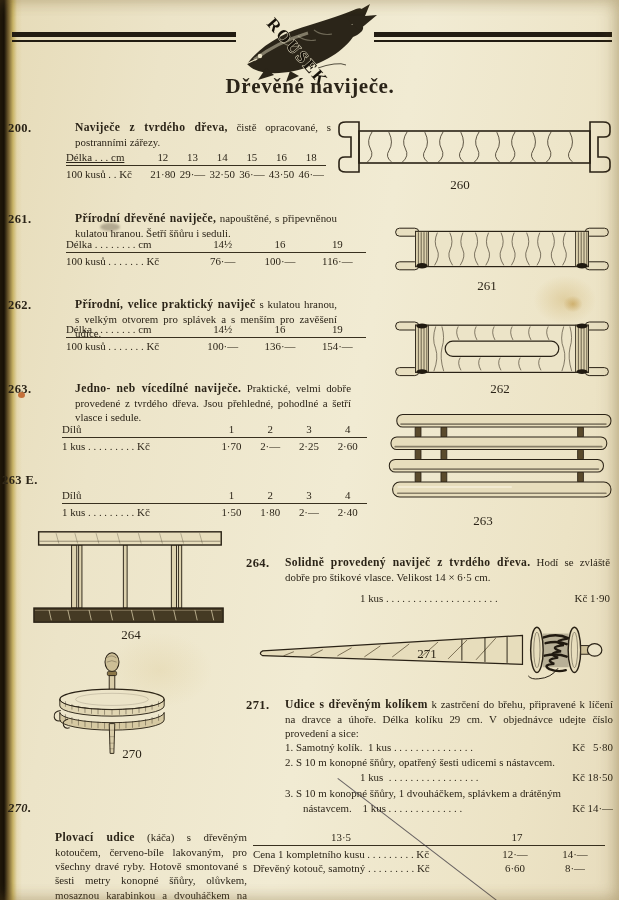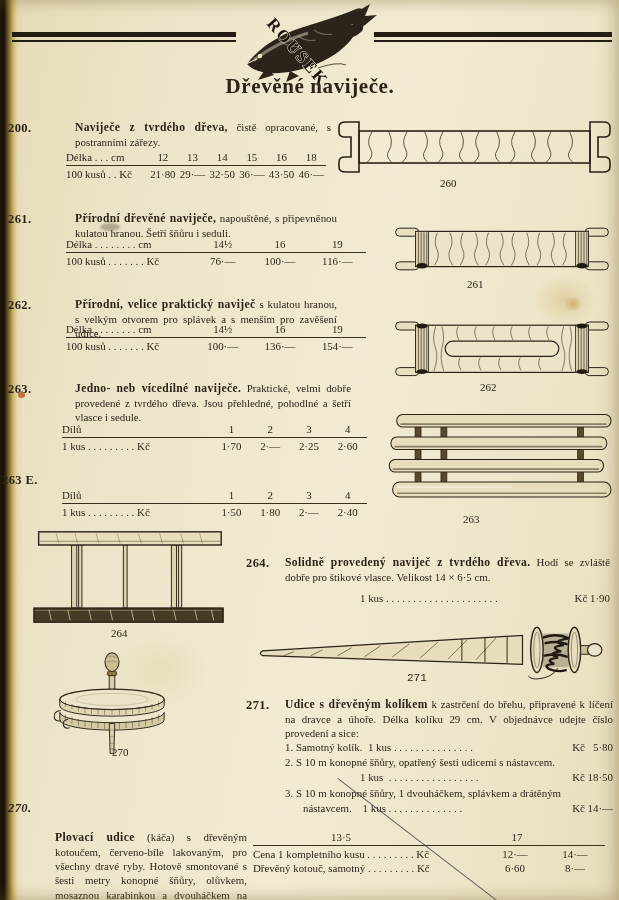--- a/index.html
+++ b/index.html
@@ -16,21 +16,21 @@
   .title{position:absolute;left:20px;top:74px;width:580px;margin:0;text-align:center;
     font-size:21px;font-weight:700;letter-spacing:.6px;}
   .num{position:absolute;font-weight:700;font-size:12.5px;letter-spacing:.4px;}
   .para{position:absolute;margin:0;font-size:10.9px;line-height:1.3;text-align:justify;}
   .lead{font-weight:700;font-size:11.6px;letter-spacing:.35px;}
   .tbl{position:absolute;font-size:10.9px;}
   .trow{display:flex;align-items:baseline;}
   .underl{border-bottom:1.4px solid #38301f;padding-bottom:2px;margin-bottom:2px;}
   .lbl{flex:0 0 auto;white-space:nowrap;}
   .cell{flex:1;text-align:center;white-space:nowrap;}
-  .figcap{position:absolute;width:40px;text-align:left;font-size:11px;}
+  .figcap{position:absolute;width:40px;text-align:center;font-size:13px;}
   .fig{position:absolute;}
   .pline{position:absolute;display:flex;font-size:10.9px;}
   .pl-text{flex:1;white-space:pre-wrap;overflow:hidden;}
   .pl-price{flex:0 0 auto;white-space:pre;}
   .ilines{position:absolute;font-size:10.9px;}
   .iline{display:flex;margin-bottom:3.2px;}
   .ind18{padding-left:18px;}
   .ind75{padding-left:75px;}
   .stain{position:absolute;border-radius:50%;pointer-events:none;}
   .crease{position:absolute;left:338px;top:778px;width:200px;height:0;
@@ -65,21 +65,21 @@
 
   <h1 class="title">Dřevěné naviječe.</h1>
 
   <div class="num" style="left:8px;top:121px;">200.</div>
   <p class="para" style="left:75px;top:120px;width:256px;">
     <span class="lead">Naviječe z tvrdého dřeva,</span>
     <span>čistě opracované, s postranními zářezy.</span>
   </p>
   <div class="tbl" style="left:66px;top:151px;width:260px;">
     <div class="trow underl">
-      <span class="lbl" style="width:82px;">Délka . . . cm</span>
+      <span class="lbl" style="width:82px;text-decoration:underline;">Délka . . . cm</span>
       <span class="cell">12</span>
       <span class="cell">13</span>
       <span class="cell">14</span>
       <span class="cell">15</span>
       <span class="cell">16</span>
       <span class="cell">18</span>
     </div>
     <div class="trow">
       <span class="lbl" style="width:82px;">100 kusů . . Kč</span>
       <span class="cell">21·80</span>
@@ -327,21 +327,21 @@
       <path d="M604,44 q24,-6 44,2 M602,70 q26,-6 46,2"></path>
     </g>
     <path d="M630,96 q-14,20 -40,22 q-16,2 -22,-6" stroke="#211a10" stroke-width="2" fill="none"></path>
     <ellipse cx="586" cy="58" rx="13" ry="47" fill="#e7ddbc" stroke="#2a2216" stroke-width="3"></ellipse>
     <ellipse cx="586" cy="58" rx="6.5" ry="37" fill="none" stroke="#2a2216" stroke-width="1.4" opacity=".65"></ellipse>
     <ellipse cx="664" cy="58" rx="13" ry="47" fill="#e7ddbc" stroke="#2a2216" stroke-width="3"></ellipse>
     <ellipse cx="664" cy="58" rx="6.5" ry="37" fill="none" stroke="#2a2216" stroke-width="1.4" opacity=".65"></ellipse>
     <rect x="677" y="49" width="16" height="18" fill="#cdbf96" stroke="#2a2216" stroke-width="2"></rect>
     <ellipse cx="706" cy="58" rx="15" ry="13" fill="#ece4c8" stroke="#2a2216" stroke-width="2.5"></ellipse>
   </svg>
-  <div class="figcap" style="left:407px;top:672px;font-family:Liberation Mono, monospace;">271</div>
+  <div class="figcap" style="left:407px;top:646px;">271</div>
 
   <div class="num" style="left:246px;top:698px;">271.</div>
   <p class="para" style="left:285px;top:697px;width:328px;">
     <span class="lead">Udice s dřevěným kolíkem</span>
     <span>k zastrčení do břehu, připravené k líčení na dravce a úhoře. Délka kolíku 29 cm. V objednávce udejte číslo provedení a sice:</span>
   </p>
   <div class="ilines" style="left:285px;top:741px;width:328px;">
     <div class="iline">
       <span class="pl-text">1. Samotný kolík.  1 kus . . . . . . . . . . . . . . .</span>
       <span class="pl-price">Kč   5·80</span>

